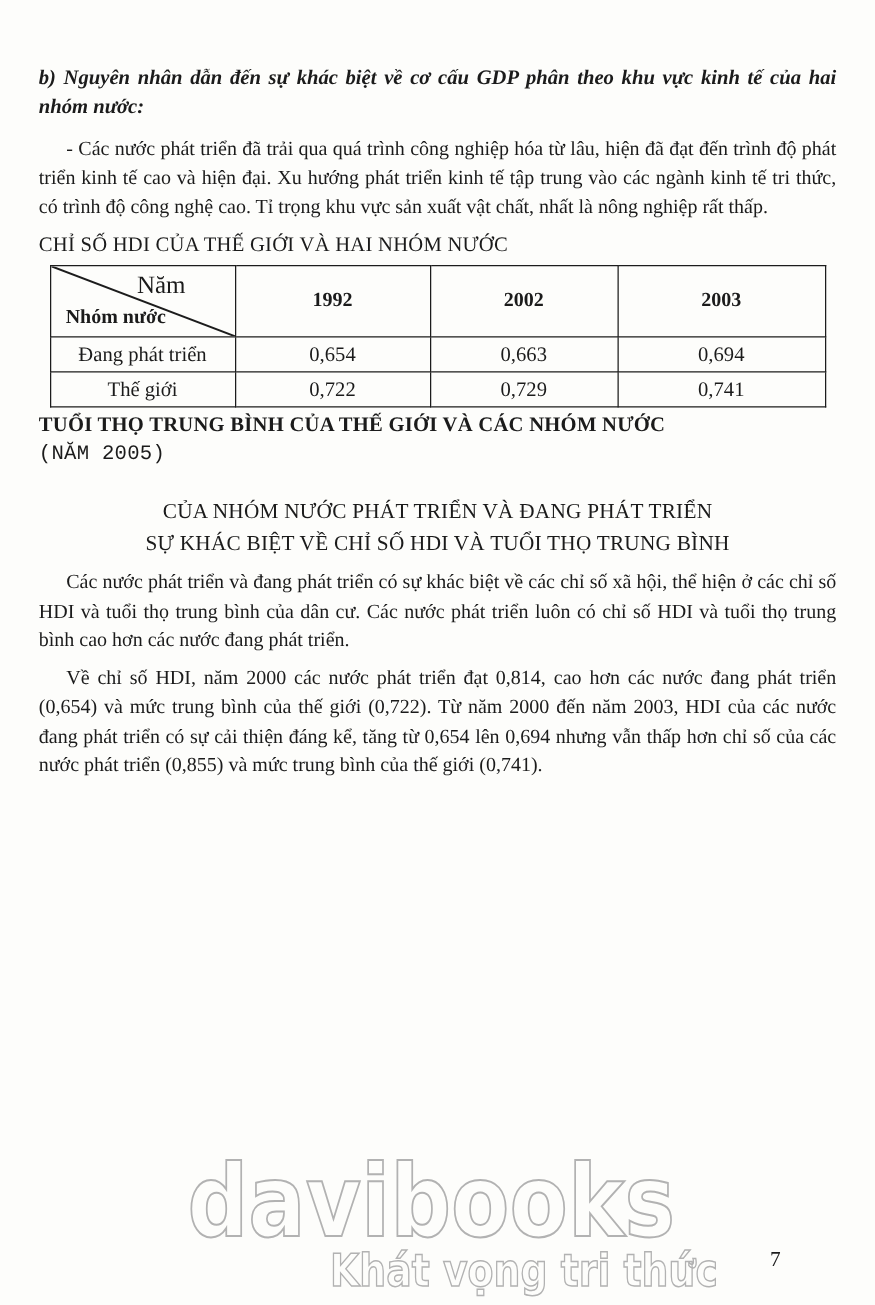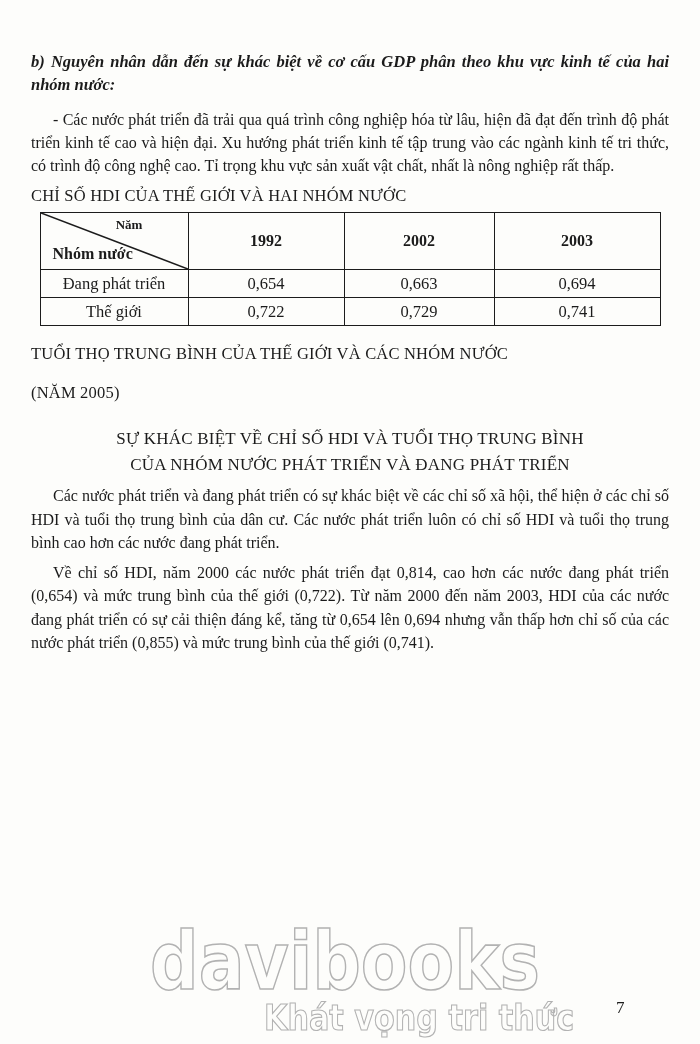--- a/index.html
+++ b/index.html
@@ -54,21 +54,21 @@
   table.hdi th, table.hdi td{
     padding:0;text-align:center;vertical-align:middle;
     font-size:16px;
   }
   table.hdi thead th{height:56px;}
   table.hdi tbody td{height:27px;font-size:16.5px;}
   th.corner{position:relative;overflow:hidden;}
   th.corner svg{position:absolute;left:0;top:0;width:100%;height:100%;}
   .corner-top{
     position:absolute;top:4px;right:18px;left:48px;
-    font-weight:bold;text-align:center;font-size:13px;
+    font-weight:normal;text-align:center;font-size:20px;
   }
   .corner-bottom{
     position:absolute;bottom:6px;left:12px;
     font-weight:bold;font-size:16px;
   }
   .col-year{font-weight:bold;}
   .life-box{
     border:2px solid #1c1c1c;
     margin:10px 0 0 -1px;
     padding:5px 16px 9px 12px;
@@ -157,26 +157,26 @@
         </tr>
         <tr>
           <td>Thế giới</td>
           <td>0,722</td>
           <td>0,729</td>
           <td>0,741</td>
         </tr>
       </tbody>
     </table>
 
-    <div class="center-title" style="margin-top:16px;">TUỔI THỌ TRUNG BÌNH CỦA THẾ GIỚI VÀ CÁC NHÓM NƯỚC</div>
-    <div class="center-title" style="margin-top:16px;">(NĂM 2005)</div>
+    <div class="center-title" style="margin-top:2px;font-weight:bold;">TUỔI THỌ TRUNG BÌNH CỦA THẾ GIỚI VÀ CÁC NHÓM NƯỚC</div>
+    <div class="center-title" style="margin-top:0;font-family:Liberation Mono, monospace;">(NĂM 2005)</div>
 
 
+    <div class="essay-title">CỦA NHÓM NƯỚC PHÁT TRIỂN VÀ ĐANG PHÁT TRIỂN</div>
     <div class="essay-title">SỰ KHÁC BIỆT VỀ CHỈ SỐ HDI VÀ TUỔI THỌ TRUNG BÌNH</div>
-    <div class="essay-title">CỦA NHÓM NƯỚC PHÁT TRIỂN VÀ ĐANG PHÁT TRIỂN</div>
 
     <p class="essay-para">Các nước phát triển và đang phát triển có sự khác biệt về các chỉ số xã hội, thể hiện ở các chỉ số HDI và tuổi thọ trung bình của dân cư. Các nước phát triển luôn có chỉ số HDI và tuổi thọ trung bình cao hơn các nước đang phát triển.</p>
     <p class="essay-para">Về chỉ số HDI, năm 2000 các nước phát triển đạt 0,814, cao hơn các nước đang phát triển (0,654) và mức trung bình của thế giới (0,722). Từ năm 2000 đến năm 2003, HDI của các nước đang phát triển có sự cải thiện đáng kể, tăng từ 0,654 lên 0,694 nhưng vẫn thấp hơn chỉ số của các nước phát triển (0,855) và mức trung bình của thế giới (0,741).</p>
 
   </div>
 
   <div class="page-number">7</div>
 
 </div>
 

